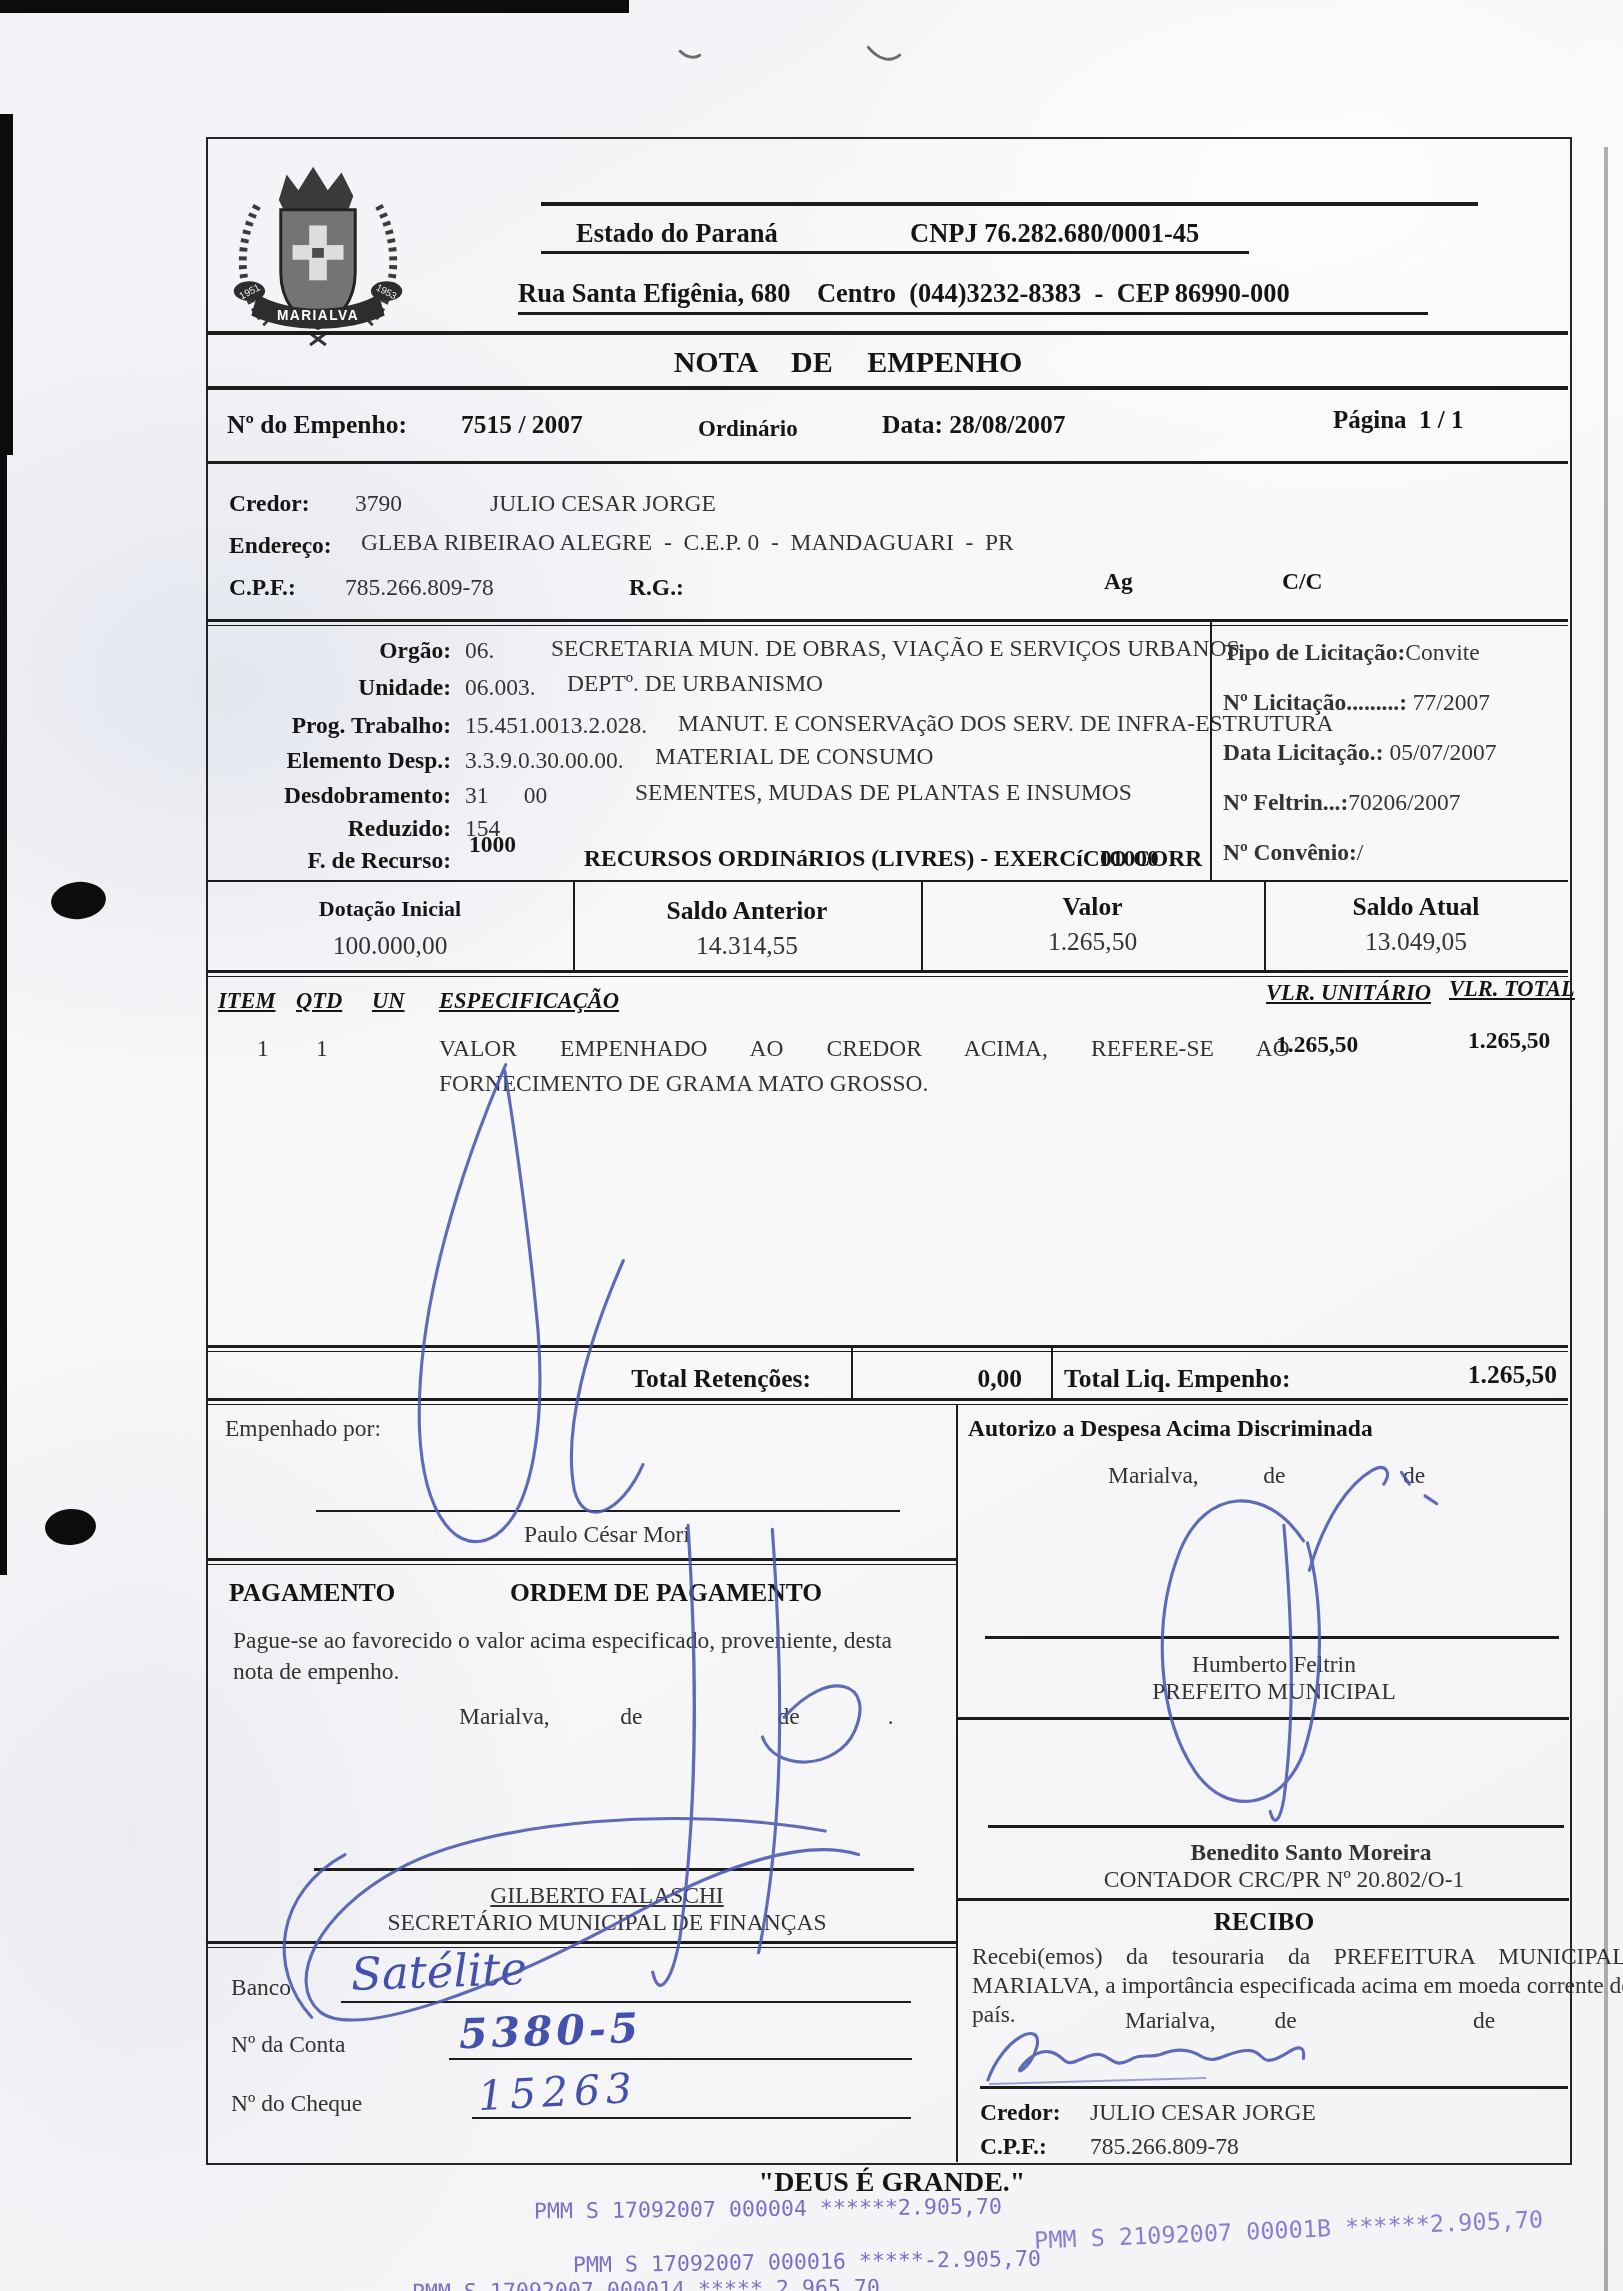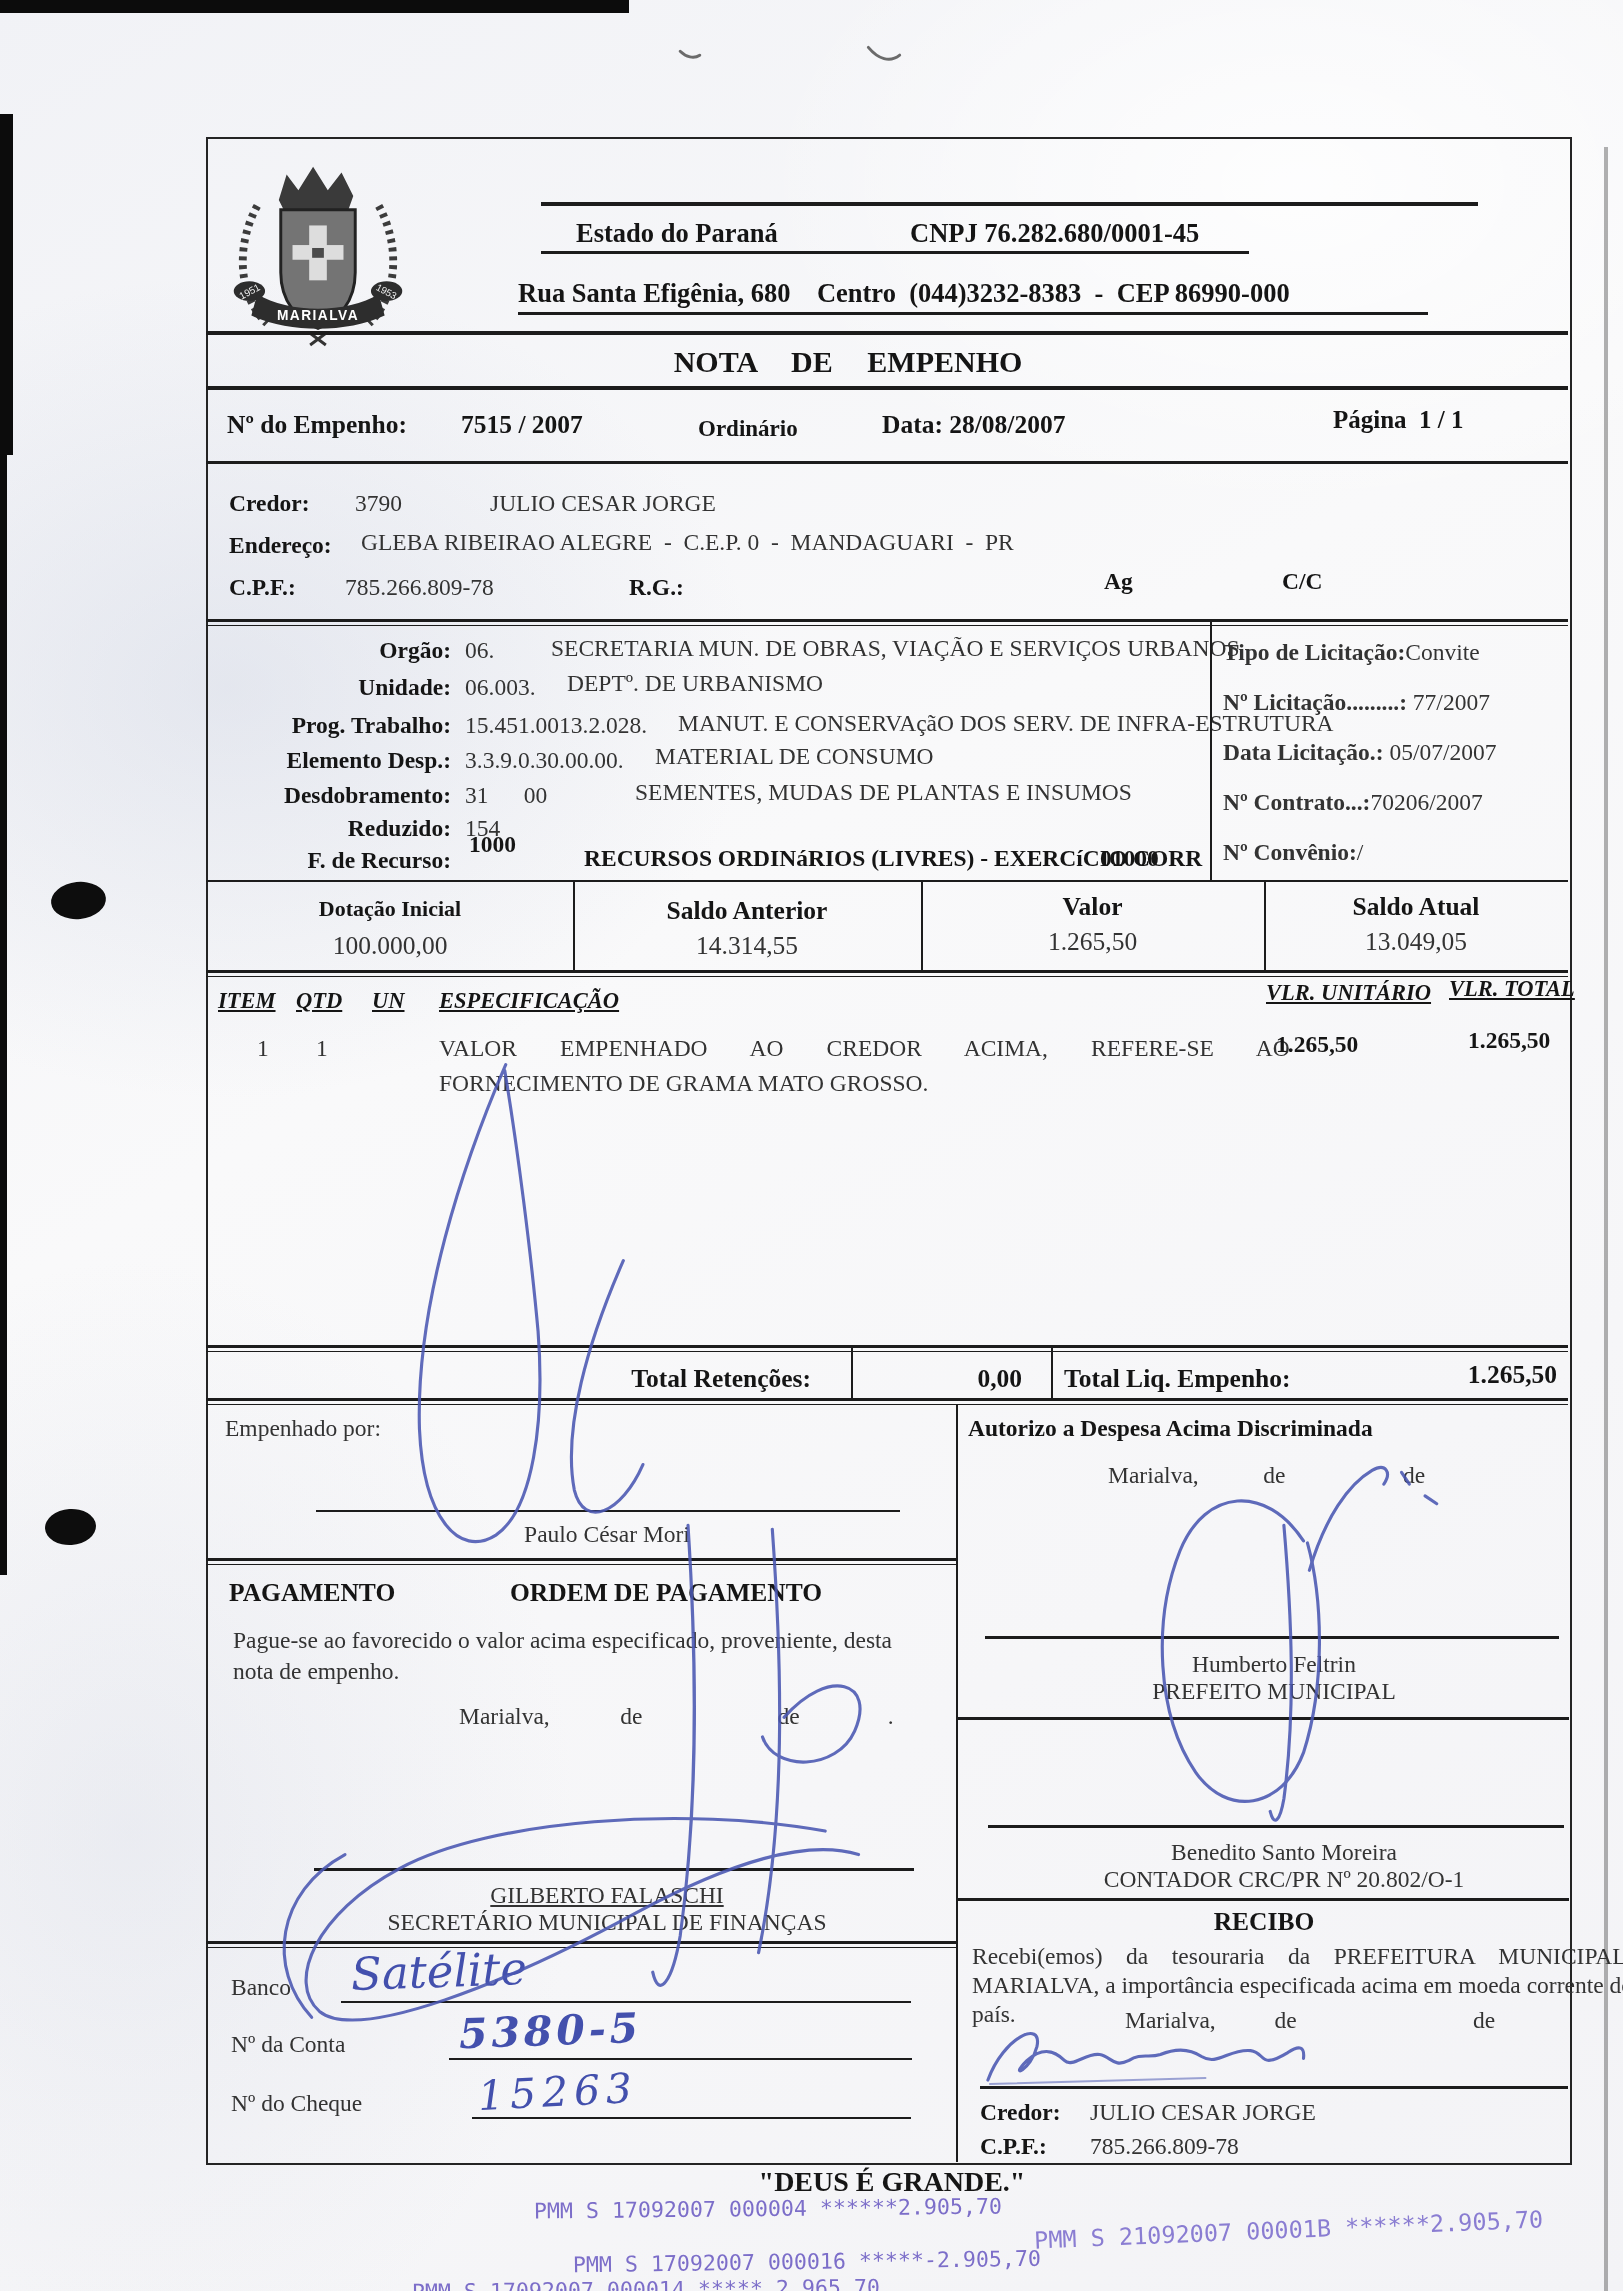--- a/index.html
+++ b/index.html
@@ -117,21 +117,21 @@
 
   <span class="t b ra" style="left:216px;top:847px;width:235px;">F. de Recurso:</span>
   <span class="t b" style="left:469px;top:831px;">1000</span>
   <span class="t b" style="left:584px;top:845px;">RECURSOS ORDINáRIOS (LIVRES) - EXERCíCIO CORR</span>
   <span class="t b" style="left:1100px;top:845px;">01000</span>
 
   <div class="ln" style="left:1210px;top:621px;width:2px;height:259px;"></div>
   <span class="t" style="left:1223px;top:639px;"><b>Tipo de Licitação:</b><span>Convite</span></span>
   <span class="t" style="left:1223px;top:689px;"><b>Nº Licitação.........:</b><span> 77/2007</span></span>
   <span class="t" style="left:1223px;top:739px;"><b>Data Licitação.:</b><span> 05/07/2007</span></span>
-  <span class="t" style="left:1223px;top:789px;"><b>Nº Contrato...:</b><span>70206/2007</span></span>
+  <span class="t" style="left:1223px;top:789px;"><b>Nº Feltrin...:</b><span>70206/2007</span></span>
   <span class="t" style="left:1223px;top:839px;"><b>Nº Convênio:</b><span>/</span></span>
 
   <div class="ln" style="left:206px;top:880px;width:1362px;height:2px;"></div>
 
   <div class="ln" style="left:573px;top:880px;width:2px;height:90px;"></div>
   <div class="ln" style="left:921px;top:880px;width:2px;height:90px;"></div>
   <div class="ln" style="left:1264px;top:880px;width:2px;height:90px;"></div>
   <span class="t b ctr" style="left:206px;top:896px;width:368px;font-size:22px;">Dotação Inicial</span>
   <span class="t b ctr" style="left:573px;top:896px;width:348px;font-size:25.5px;">Saldo Anterior</span>
   <span class="t b ctr" style="left:921px;top:892px;width:343px;font-size:25.5px;">Valor</span>
@@ -197,21 +197,21 @@
   <div class="ln" style="left:472px;top:2117px;width:439px;height:2px;"></div>
   <span class="hand" style="left:478px;top:2068px;font-size:41px;letter-spacing:5.9px;transform:rotate(-3deg);">15263</span>
 
   <span class="t b" style="left:968px;top:1415px;">Autorizo a Despesa Acima Discriminada</span>
   <span class="t" style="left:1108px;top:1462px;">Marialva,           de                    de</span>
   <div class="ln" style="left:985px;top:1636px;width:574px;height:2.9px;"></div>
   <span class="t ctr" style="left:1039px;top:1651px;width:470px;">Humberto Feltrin</span>
   <span class="t ctr" style="left:1039px;top:1678px;width:470px;">PREFEITO MUNICIPAL</span>
   <div class="ln" style="left:958px;top:1717px;width:611px;height:2.9px;"></div>
   <div class="ln" style="left:988px;top:1825px;width:576px;height:2.9px;"></div>
-  <span class="t ctr" style="left:1039px;top:1839px;width:490px;">Benedito Santo Moreira</span>
+  <span class="t ctr" style="left:1066px;top:1839px;width:490px;font-weight:bold;">Benedito Santo Moreira</span>
   <span class="t ctr" style="left:1039px;top:1866px;width:490px;">CONTADOR CRC/PR Nº 20.802/O-1</span>
 
   <div class="ln" style="left:958px;top:1898px;width:611px;height:2.9px;"></div>
   <span class="t b ctr" style="left:980px;top:1907px;width:568px;font-size:25.5px;">RECIBO</span>
   <span class="t" style="left:972px;top:1943px;word-spacing:5.9px;">Recebi(emos)  da  tesouraria  da  PREFEITURA  MUNICIPAL  DE</span>
   <span class="t" style="left:972px;top:1972px;">MARIALVA, a importância especificada acima em moeda corrente do</span>
   <span class="t" style="left:972px;top:2001px;">país.</span>
   <span class="t" style="left:1125px;top:2007px;">Marialva,          de                              de</span>
   <div class="ln" style="left:980px;top:2086px;width:588px;height:2.9px;"></div>
   <span class="t b" style="left:980px;top:2099px;">Credor:</span>

